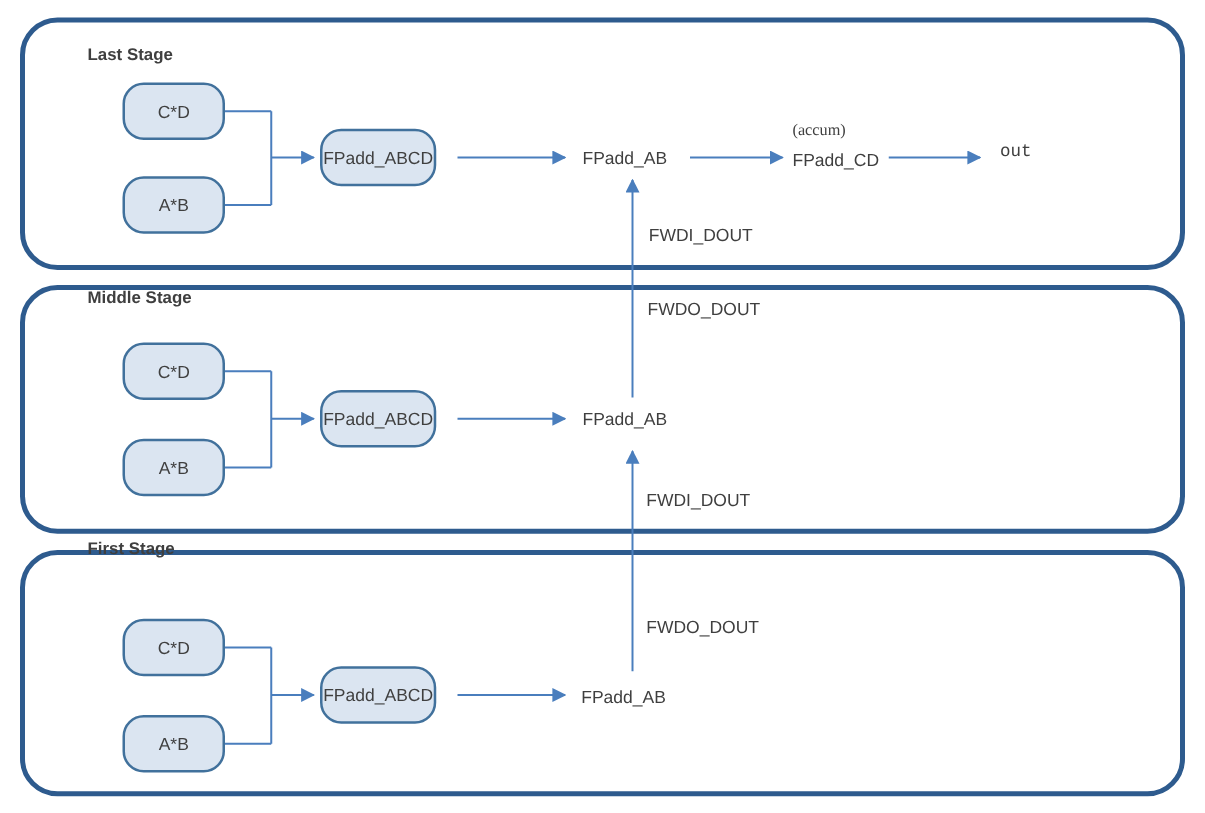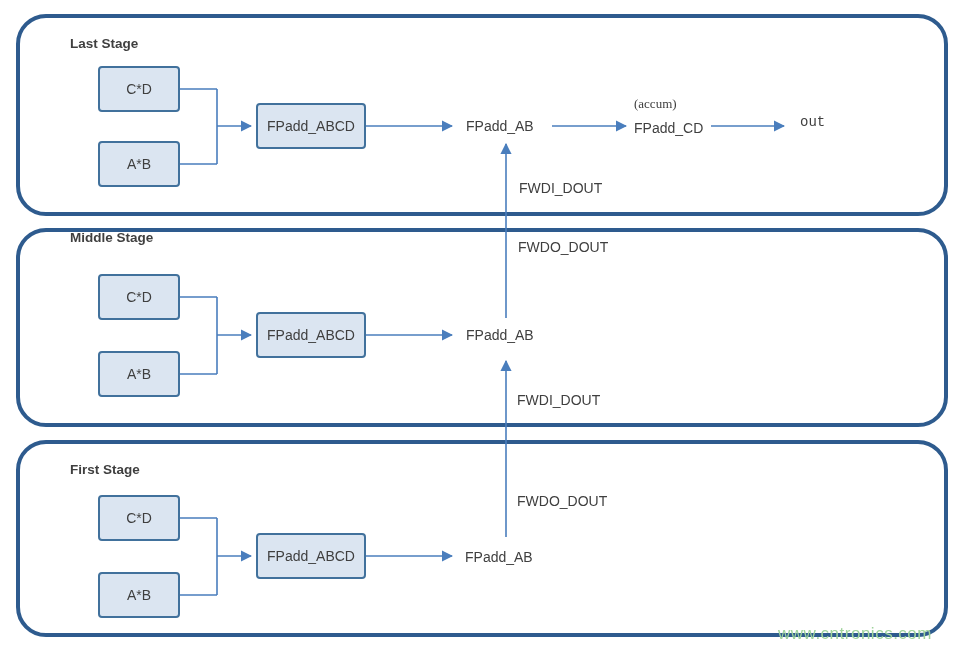--- a/index.html
+++ b/index.html
@@ -7,44 +7,44 @@
           font-family:"Liberation Sans","DejaVu Sans",sans-serif;color:#3f3f3f;}
   .panel{position:absolute;left:16px;width:932px;box-sizing:border-box;
          border:4px solid #2e5b8e;border-radius:30px;background:#ffffff;z-index:1;}
   .panel-last{top:14px;height:202px;}
   .panel-middle{top:228px;height:199px;}
   .panel-first{top:440px;height:197px;}
   .wires{position:absolute;left:0;top:0;z-index:2;pointer-events:none;}
   .lbl{position:absolute;z-index:3;font-size:14px;white-space:nowrap;}
   .stage-title{font-size:13.5px;font-weight:bold;}
   .node{position:absolute;z-index:3;box-sizing:border-box;background:#dbe5f1;
-        border:2px solid #41719c;border-radius:4px;display:flex;align-items:center;
+        border:2px solid #41719c;border-radius:17px;display:flex;align-items:center;
         justify-content:center;font-size:14px;color:#3f3f3f;}
   .mult{width:82px;height:46px;}
-  .adder{width:110px;height:46px;}
+  .adder{width:93px;height:46px;}
   
   .t-last{left:70px;top:36px;}
   .cd-last{left:98px;top:66px;}
   .ab-last{left:98px;top:141px;}
   .abcd-last{left:256px;top:103px;}
   .fab-last{left:466px;top:118px;}
   .accum-note{left:634px;top:96px;font-size:13px;font-family:Liberation Serif, serif;}
   .fcd-last{left:634px;top:120px;}
   .out-last{left:800px;top:114px;font-family:Liberation Mono, monospace;}
   .fwdi-last{left:519px;top:180px;}
   
   .t-middle{left:70px;top:230px;}
   .cd-middle{left:98px;top:274px;}
   .ab-middle{left:98px;top:351px;}
   .abcd-middle{left:256px;top:312px;}
   .fab-middle{left:466px;top:327px;}
   .fwdo-middle{left:518px;top:239px;}
   .fwdi-middle{left:517px;top:392px;}
   
-  .t-first{left:70px;top:462px;}
+  .t-first{left:70px;top:431px;}
   .cd-first{left:98px;top:495px;}
   .ab-first{left:98px;top:572px;}
   .abcd-first{left:256px;top:533px;}
   .fab-first{left:465px;top:549px;}
   .fwdo-first{left:517px;top:493px;}
   
   .watermark{position:absolute;left:778px;top:624px;z-index:4;font-size:17px;
              color:#9fd39b;letter-spacing:0.5px;}
 </style>
 </head>
@@ -101,15 +101,14 @@
   <div class="lbl fwdo-middle">FWDO_DOUT</div>
   <div class="lbl fwdi-middle">FWDI_DOUT</div>
 
   <div class="lbl stage-title t-first">First Stage</div>
   <div class="node mult cd-first">C*D</div>
   <div class="node mult ab-first">A*B</div>
   <div class="node adder abcd-first">FPadd_ABCD</div>
   <div class="lbl fab-first">FPadd_AB</div>
   <div class="lbl fwdo-first">FWDO_DOUT</div>
 
-  <div class="watermark">www.cntronics.com</div>
 
 </div>
 
 </body></html>

